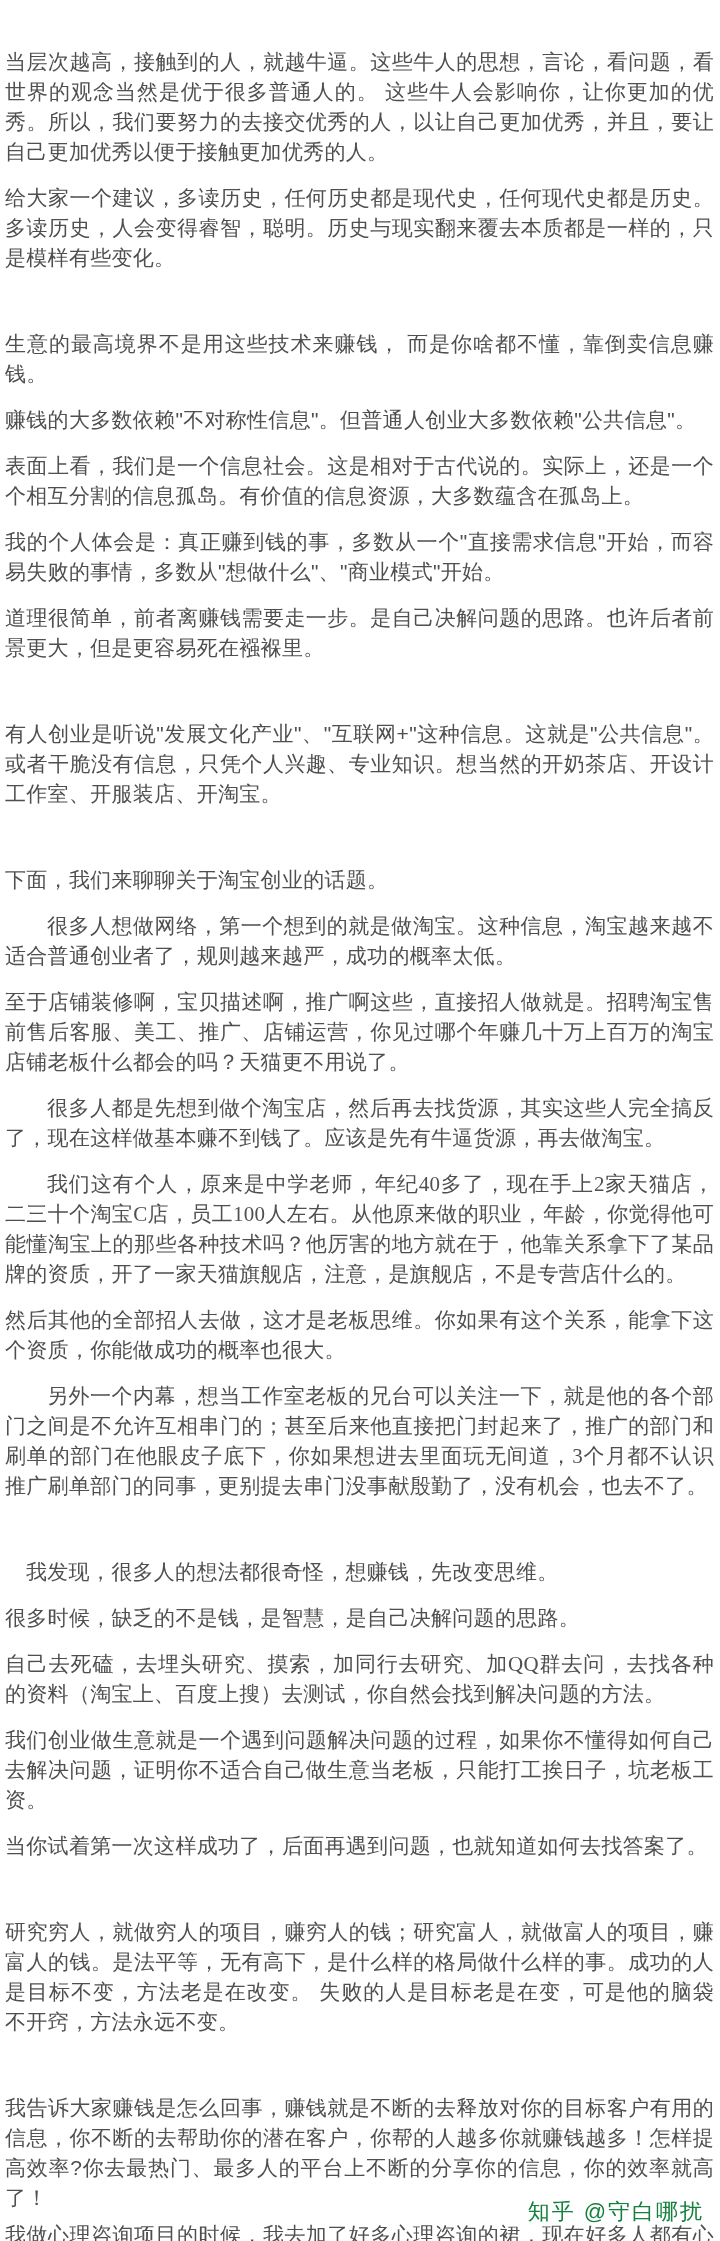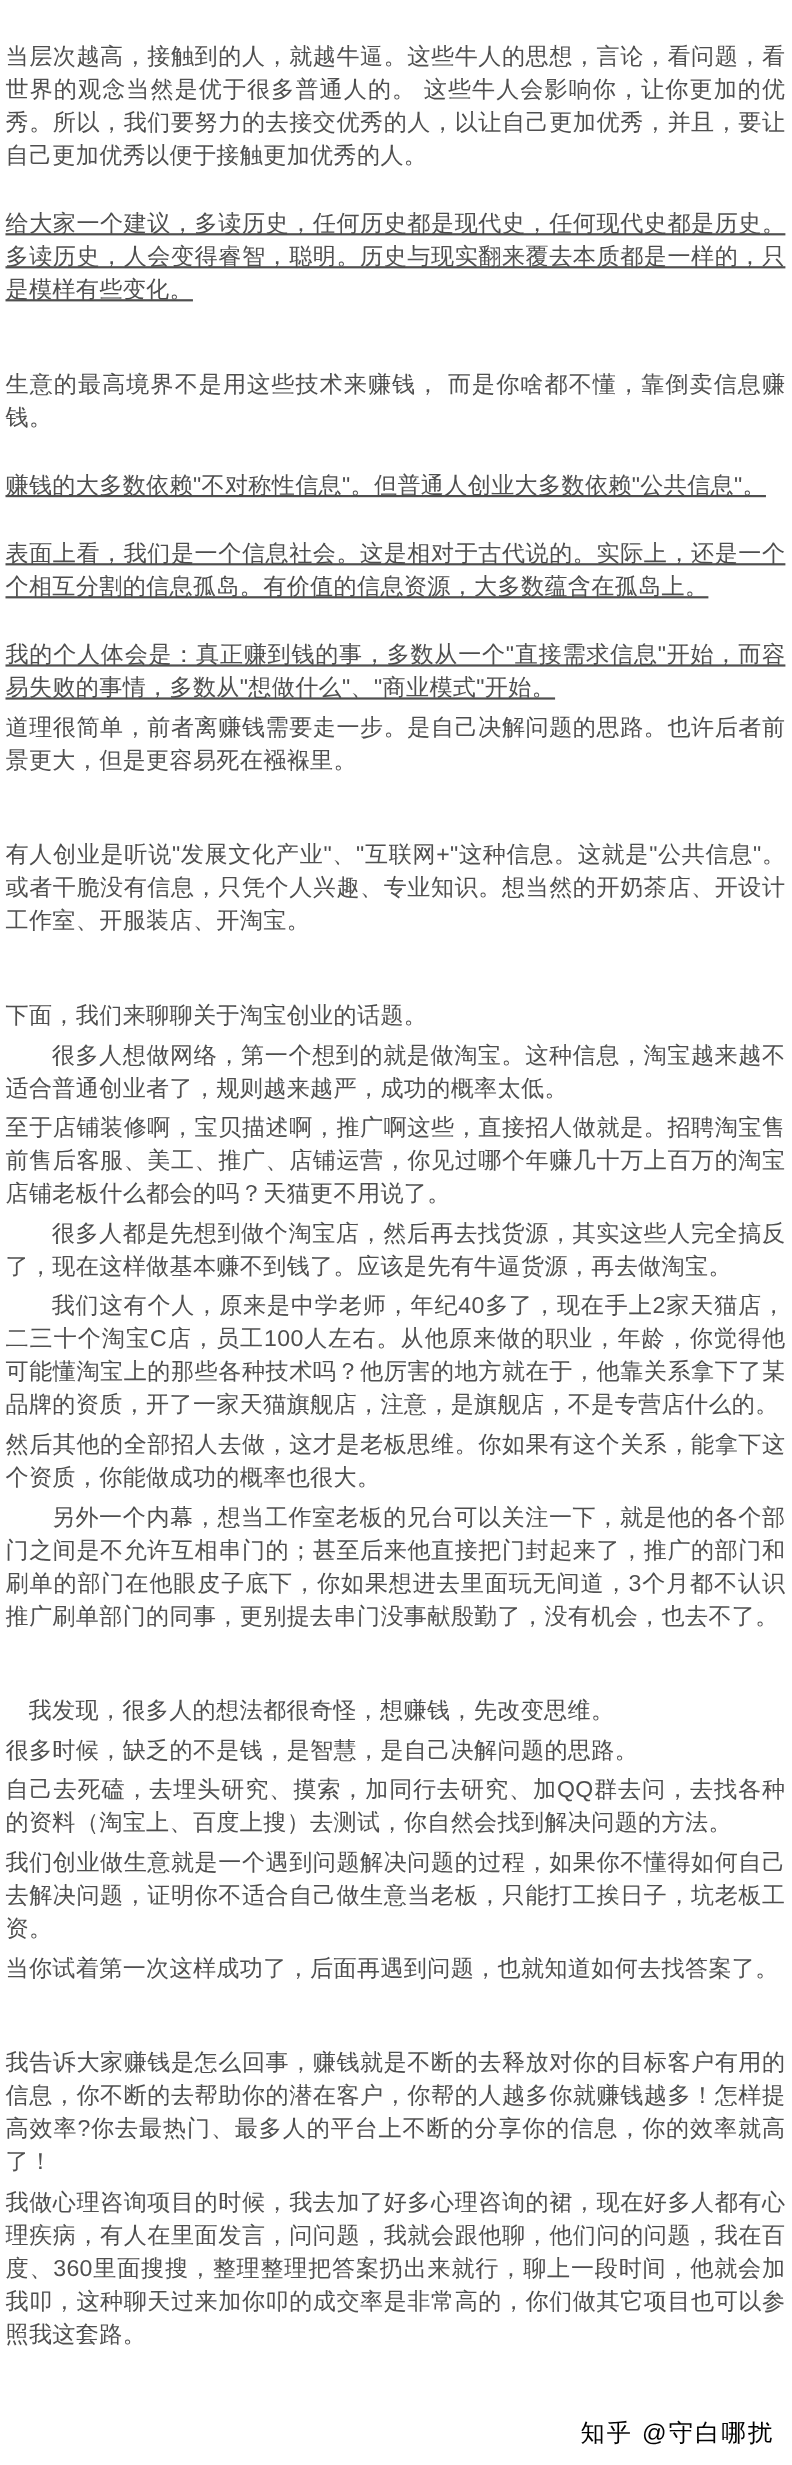--- a/index.html
+++ b/index.html
@@ -20,35 +20,35 @@
   .para {
     margin: 0;
     font-size: 21px;
     line-height: 30px;
     color: #4f4f4f;
     text-align: justify;
     letter-spacing: 0.3px;
     word-break: break-all;
   }
   
-  .gap-none   { margin-top: 6px; }
+  .gap-none   { margin-top: 16px; font-family: Liberation Serif, serif; }
   .gap-small  { margin-top: 7px; }
-  .gap-normal { margin-top: 32px; text-decoration: underline; }
+  .gap-normal { margin-top: 16px; }
   .gap-large  { margin-top: 56px; }
   
   .ind-0 { text-indent: 0; }
   .ind-1 { text-indent: 1em; }
   .ind-2 { text-indent: 2em; }
   .watermark {
     position: absolute;
     right: 16px;
     bottom: 14px;
     font-size: 22px;
     letter-spacing: 2px;
-    color: #000000;
+    color: #15803d;
     white-space: nowrap;
   }
   .watermark .brand { margin-right: 8px; }
 </style>
 </head>
 <body>
 
 <div class="article">
     <p class="para gap-none ind-0">当层次越高，接触到的人，就越牛逼。这些牛人的思想，言论，看问题，看世界的观念当然是优于很多普通人的。 这些牛人会影响你，让你更加的优秀。所以，我们要努力的去接交优秀的人，以让自己更加优秀，并且，要让自己更加优秀以便于接触更加优秀的人。</p>
     <p class="para gap-normal ind-0">给大家一个建议，多读历史，任何历史都是现代史，任何现代史都是历史。多读历史，人会变得睿智，聪明。历史与现实翻来覆去本质都是一样的，只是模样有些变化。</p>
@@ -63,19 +63,20 @@
     <p class="para gap-none ind-0">至于店铺装修啊，宝贝描述啊，推广啊这些，直接招人做就是。招聘淘宝售前售后客服、美工、推广、店铺运营，你见过哪个年赚几十万上百万的淘宝店铺老板什么都会的吗？天猫更不用说了。</p>
     <p class="para gap-none ind-2">很多人都是先想到做个淘宝店，然后再去找货源，其实这些人完全搞反了，现在这样做基本赚不到钱了。应该是先有牛逼货源，再去做淘宝。</p>
     <p class="para gap-none ind-2">我们这有个人，原来是中学老师，年纪40多了，现在手上2家天猫店，二三十个淘宝C店，员工100人左右。从他原来做的职业，年龄，你觉得他可能懂淘宝上的那些各种技术吗？他厉害的地方就在于，他靠关系拿下了某品牌的资质，开了一家天猫旗舰店，注意，是旗舰店，不是专营店什么的。</p>
     <p class="para gap-none ind-0">然后其他的全部招人去做，这才是老板思维。你如果有这个关系，能拿下这个资质，你能做成功的概率也很大。</p>
     <p class="para gap-none ind-2">另外一个内幕，想当工作室老板的兄台可以关注一下，就是他的各个部门之间是不允许互相串门的；甚至后来他直接把门封起来了，推广的部门和刷单的部门在他眼皮子底下，你如果想进去里面玩无间道，3个月都不认识推广刷单部门的同事，更别提去串门没事献殷勤了，没有机会，也去不了。</p>
     <p class="para gap-large ind-1">我发现，很多人的想法都很奇怪，想赚钱，先改变思维。</p>
     <p class="para gap-none ind-0">很多时候，缺乏的不是钱，是智慧，是自己决解问题的思路。</p>
     <p class="para gap-none ind-0">自己去死磕，去埋头研究、摸索，加同行去研究、加QQ群去问，去找各种的资料（淘宝上、百度上搜）去测试，你自然会找到解决问题的方法。</p>
     <p class="para gap-none ind-0">我们创业做生意就是一个遇到问题解决问题的过程，如果你不懂得如何自己去解决问题，证明你不适合自己做生意当老板，只能打工挨日子，坑老板工资。</p>
     <p class="para gap-none ind-0">当你试着第一次这样成功了，后面再遇到问题，也就知道如何去找答案了。</p>
+    <p class="para gap-large ind-0">研究穷人，就做穷人的项目，赚穷人的钱；研究富人，就做富人的项目，赚富人的钱。是法平等，无有高下，是什么样的格局做什么样的事。成功的人是目标不变，方法老是在改变。 失败的人是目标老是在变，可是他的脑袋不开窍，方法永远不变。</p>
     <p class="para gap-large ind-0">我告诉大家赚钱是怎么回事，赚钱就是不断的去释放对你的目标客户有用的信息，你不断的去帮助你的潜在客户，你帮的人越多你就赚钱越多！怎样提高效率?你去最热门、最多人的平台上不断的分享你的信息，你的效率就高了！</p>
     <p class="para gap-small ind-0">我做心理咨询项目的时候，我去加了好多心理咨询的裙，现在好多人都有心理疾病，有人在里面发言，问问题，我就会跟他聊，他们问的问题，我在百度、360里面搜搜，整理整理把答案扔出来就行，聊上一段时间，他就会加我叩，这种聊天过来加你叩的成交率是非常高的，你们做其它项目也可以参照我这套路。</p>
   </div>
 
 <div class="watermark">
   <span class="brand">知乎</span><span class="handle">@守白哪扰</span>
 </div>
 
 </body></html>

